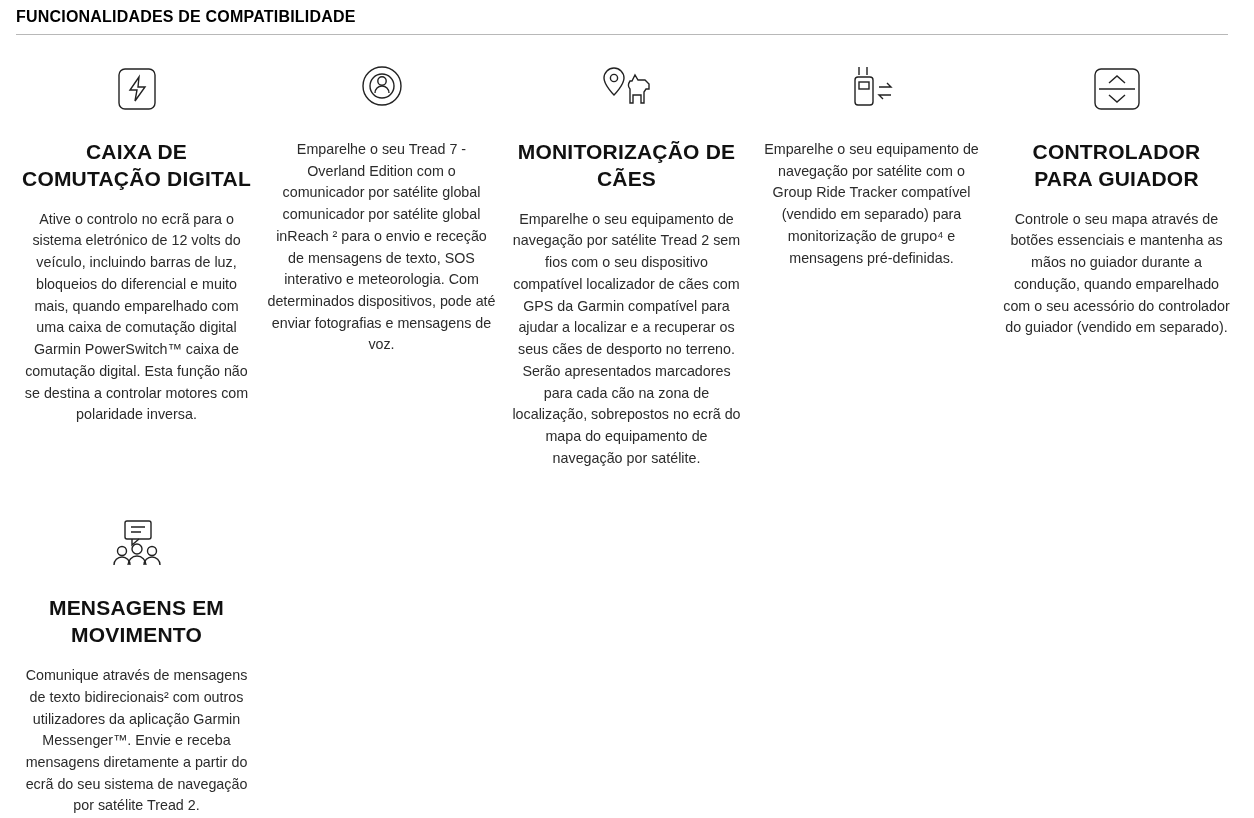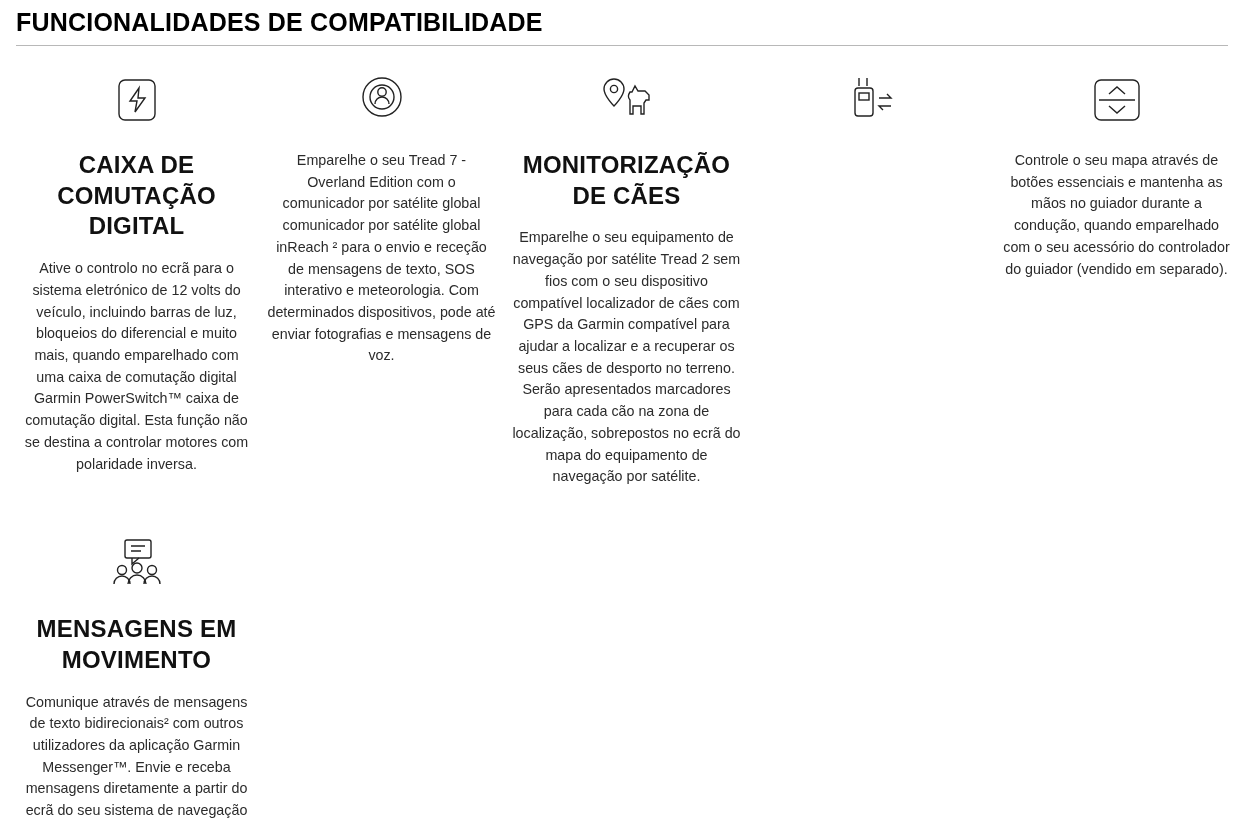--- a/index.html
+++ b/index.html
@@ -15,21 +15,21 @@
     overflow: hidden;
   }
   .page {
     position: relative;
     width: 1254px;
     height: 818px;
     box-sizing: border-box;
     padding: 0 14px;
   }
   .section-title {
-    font-size: 25px;
+    font-size: 16px;
     font-weight: bold;
     letter-spacing: 0.2px;
     color: #000000;
     padding: 8px 0 8px 2px;
     margin: 0;
     text-transform: uppercase;
     font-family: "Liberation Sans Narrow", "Liberation Sans", sans-serif;
   }
   .title-rule {
     border-bottom: 1px solid #b8b8b8;
@@ -52,21 +52,21 @@
     height: 72px;
     display: flex;
     align-items: center;
     justify-content: center;
     margin-bottom: 14px;
   }
   .icon-wrap svg {
     display: block;
   }
   .card-title {
-    font-size: 24px;
+    font-size: 21px;
     font-weight: bold;
     line-height: 1.28;
     letter-spacing: 0.2px;
     color: #111111;
     text-transform: uppercase;
     margin: 0 0 16px 0;
     font-family: "Liberation Sans Narrow", "Liberation Sans", sans-serif;
   }
   .card-body {
     font-size: 14.3px;
@@ -124,32 +124,34 @@
 
     <div class="card">
       <div class="icon-wrap">
         <svg width="66" height="60" viewBox="0 0 66 60" fill="none" stroke="#222" stroke-width="1.4">
           <rect x="16" y="18" width="18" height="28" rx="3"></rect>
           <path d="M20 8 v8 M28 8 v8"></path>
           <rect x="20" y="23" width="10" height="7"></rect>
           <path d="M40 28 h12 l-4 -4 M52 36 h-12 l4 4"></path>
         </svg>
       </div>
+      <p class="card-body">Emparelhe o seu equipamento de navegação por satélite com o Group Ride Tracker compatível (vendido em separado) para monitorização de grupo⁴ e mensagens pré-definidas.</p>
     </div>
 
     <div class="card">
       <div class="icon-wrap">
         <svg width="60" height="60" viewBox="0 0 60 60" fill="none" stroke="#222" stroke-width="1.4">
           <path d="M14 10 h32 a6 6 0 0 1 6 6 v28 a6 6 0 0 1 -6 6 h-32 a6 6 0 0 1 -6 -6 v-28 a6 6 0 0 1 6 -6 z" transform="translate(0,0)"></path>
           <path d="M30 30 h0"></path>
           <path d="M22 24 l8 -7 l8 7"></path>
           <path d="M22 36 l8 7 l8 -7"></path>
           <path d="M12 30 h36"></path>
         </svg>
       </div>
+      <h2 class="card-title">CONTROLADOR PARA GUIADOR</h2>
       <p class="card-body">Controle o seu mapa através de botões essenciais e mantenha as mãos no guiador durante a condução, quando emparelhado com o seu acessório do controlador do guiador (vendido em separado).</p>
     </div>
 
     <div class="card">
       <div class="icon-wrap">
         <svg width="70" height="60" viewBox="0 0 70 60" fill="none" stroke="#222" stroke-width="1.4">
           <rect x="23" y="6" width="26" height="18" rx="2"></rect>
           <path d="M30 24 l0 6 l7 -6"></path>
           <path d="M29 12 h14 M29 17 h10"></path>
           <circle cx="20" cy="36" r="4.5"></circle>

